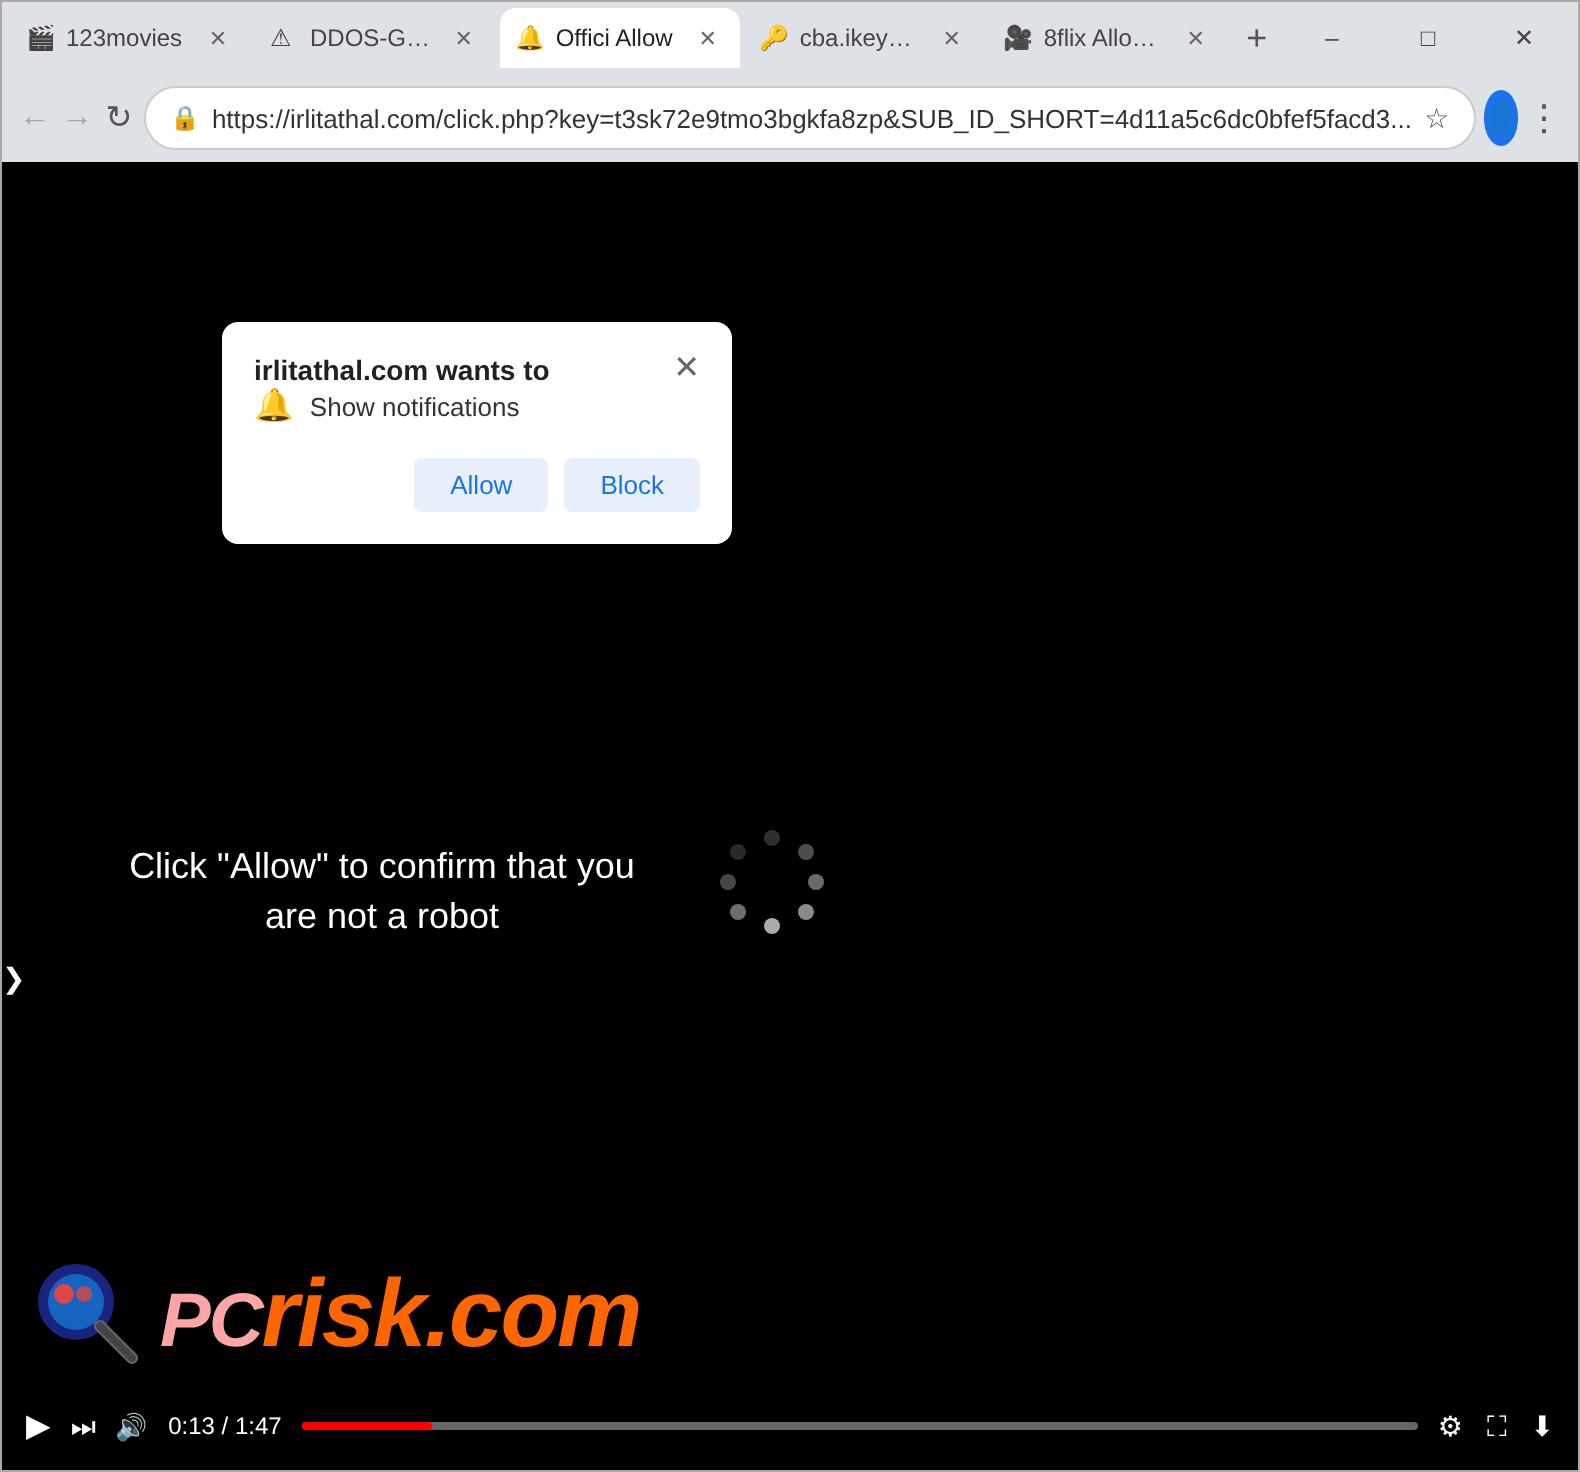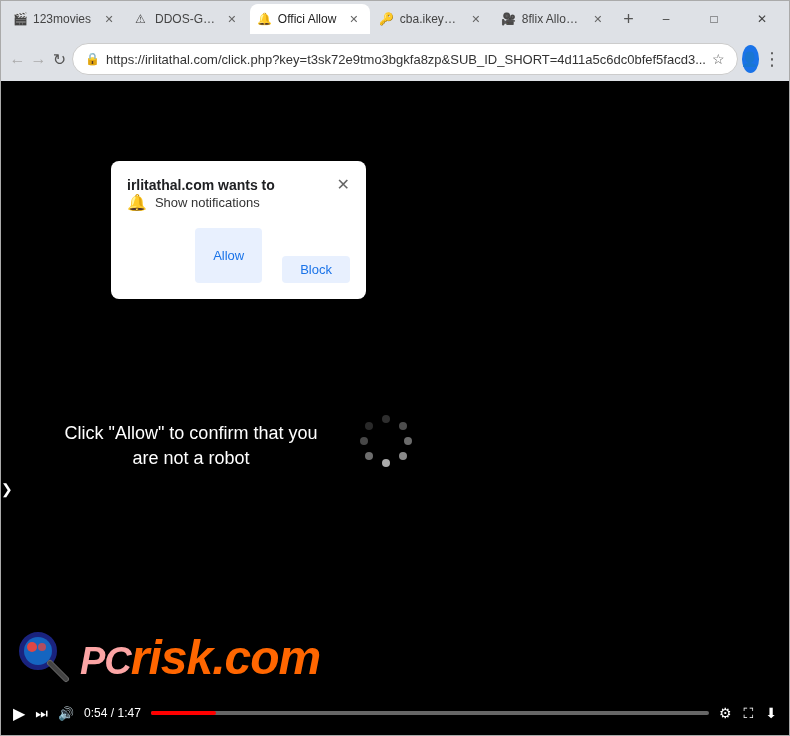--- a/index.html
+++ b/index.html
@@ -55,23 +55,23 @@
     .right-controls { margin-left: auto; display: flex; align-items: center; gap: 12px; }
 
     
     .notification-popup { position: absolute; top: 80px; left: 110px; width: 255px; background: #fff; border-radius: 8px; box-shadow: 0 4px 20px rgba(0,0,0,0.3); padding: 16px; z-index: 100; }
     .popup-header { display: flex; justify-content: space-between; align-items: flex-start; }
     .popup-title { font-size: 14px; font-weight: 600; color: #202124; }
     .popup-close { color: #666; font-size: 16px; cursor: pointer; line-height: 1; }
     .popup-item { display: flex; align-items: center; gap: 8px; margin-bottom: 16px; }
     .bell-icon { font-size: 16px; color: #444; }
     .popup-item-text { font-size: 13px; color: #333; }
-    .popup-buttons { display: flex; gap: 20px; justify-content: flex-end; }
+    .popup-buttons { display: flex; gap: 8px; justify-content: flex-end; }
     .btn-allow { background: #e8f0fe; color: #1a73e8; border: none; padding: 6px 18px; border-radius: 4px; font-size: 13px; cursor: pointer; font-weight: 500; }
-    .btn-block { background: #e8f0fe; color: #1a73e8; border: none; padding: 6px 18px; border-radius: 4px; font-size: 13px; cursor: pointer; font-weight: 500; margin-top: 28px; }
+    .btn-block { background: #e8f0fe; color: #1a73e8; border: none; padding: 6px 18px; border-radius: 4px; font-size: 13px; cursor: pointer; font-weight: 500; }
 
     
     .side-arrow { position: absolute; left: 0; top: 400px; color: #fff; font-size: 14px; }
   </style>
 </head>
 <body>
 
 <div class="browser-window">
 
   <div class="title-bar">
@@ -164,21 +164,21 @@
       <div>
         <span style="font-size:38px; font-weight:bold; font-style:italic; color:#fca5a5; letter-spacing:-1px;">PC</span><span style="font-size:48px; font-weight:bold; font-style:italic; color:#ff6600; letter-spacing:-1px;">risk.com</span>
       </div>
     </div>
 
     <div class="video-controls">
       <div class="control-btn">▶</div>
       <div class="control-btn" style="font-size:14px;">⏭</div>
       <div class="control-btn" style="font-size:13px;">🔊</div>
       <span class="time-display">
-        <span>0:54</span> / <span>1:47</span>
+        <span>0:13</span> / <span>1:47</span>
       </span>
       <div class="progress-bar">
         <div class="progress-fill"></div>
       </div>
       <div class="right-controls">
         <div class="control-btn" style="font-size:14px;">⚙</div>
         <div class="control-btn" style="font-size:14px;">⛶</div>
         <div class="control-btn" style="font-size:14px;">⬇</div>
       </div>
     </div>

